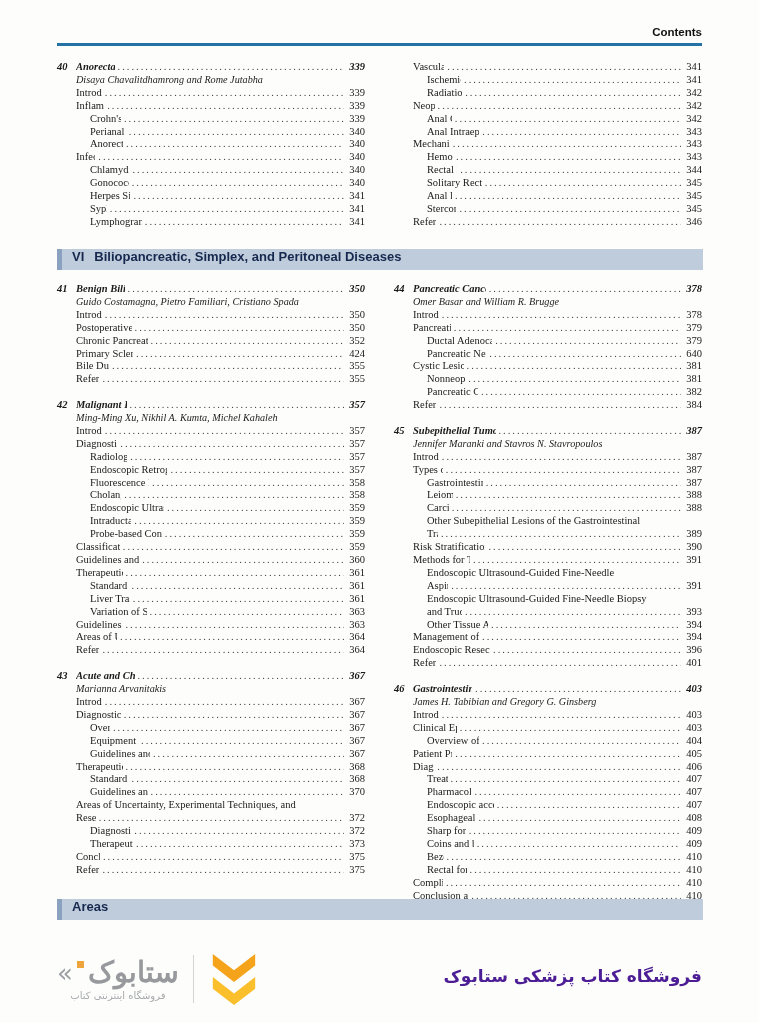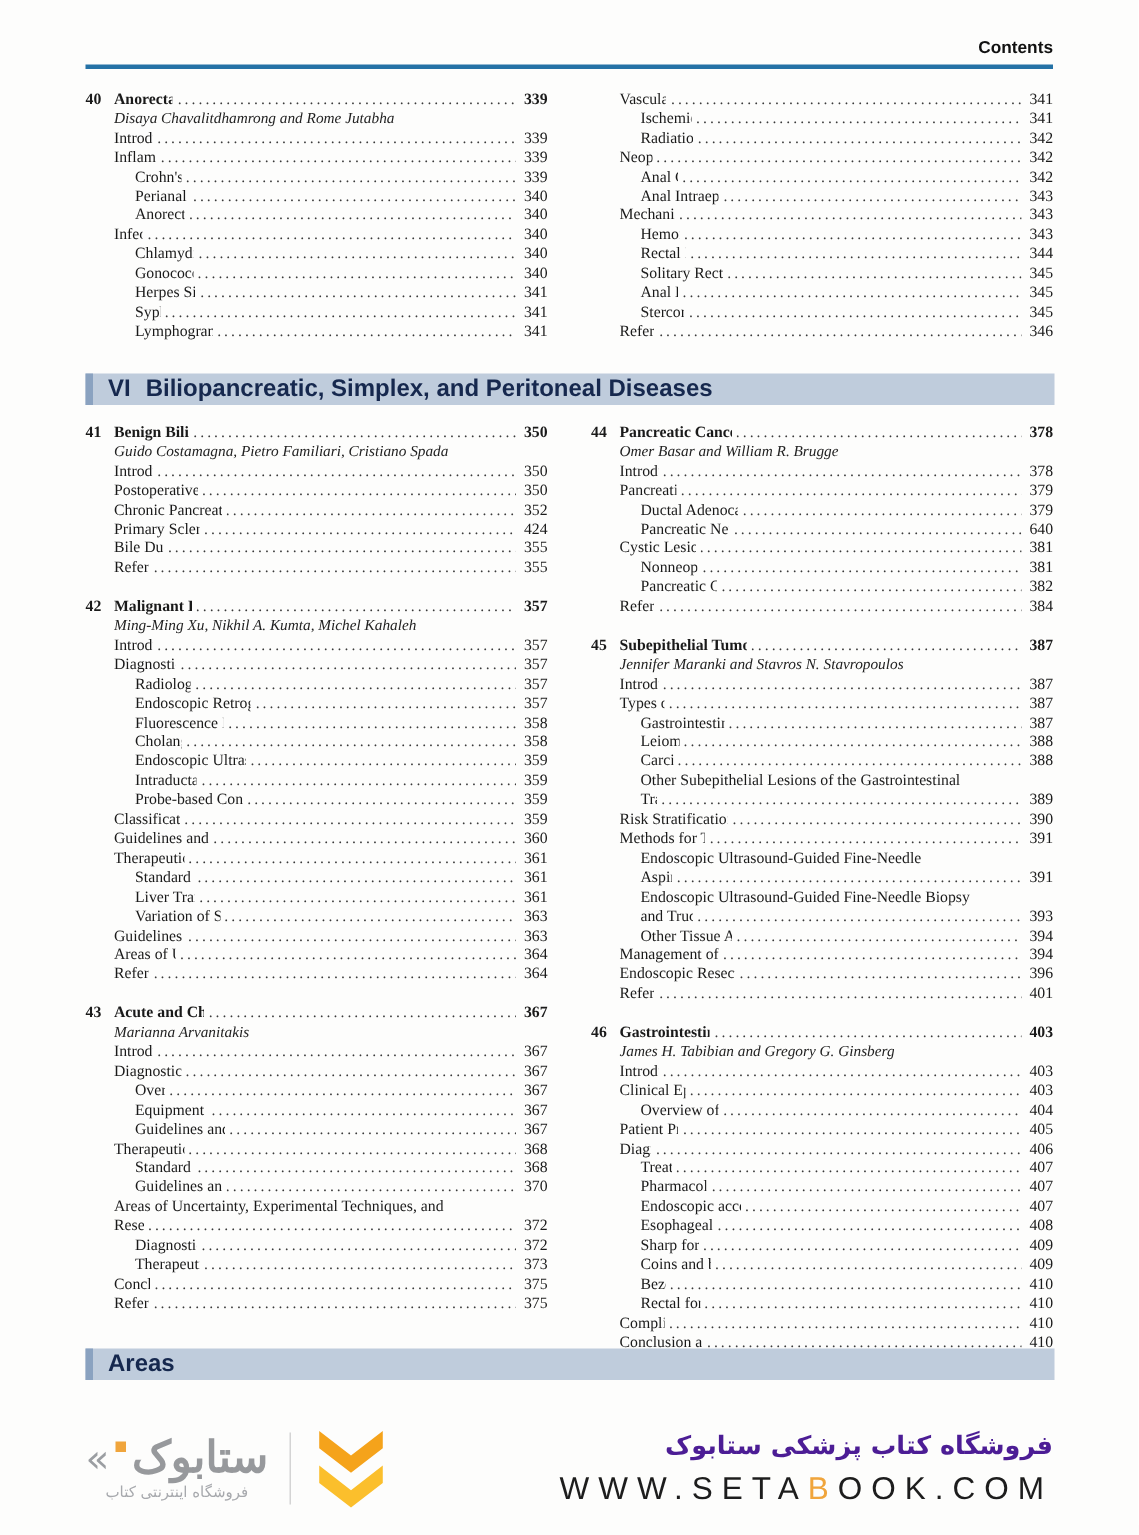--- a/index.html
+++ b/index.html
@@ -21,39 +21,39 @@
   
   .toc { position:absolute; left:57px; width:645px; display:flex; justify-content:space-between; }
   .toc-top  { top:61px; }
   .toc-main { top:283px; }
   .col { width:308px; }
 
   .row { display:flex; align-items:baseline; line-height:12.9px; font-size:10.5px; }
   .row .txt { white-space:nowrap; overflow:hidden; }
   .row.l1 { padding-left:19px; }
   .row.l2 { padding-left:33px; }
-  .row.chapter { font-weight:bold; }
+  .row.chapter { font-weight:bold;font-style:italic; }
   .row.author { font-style:italic; font-size:10.2px; color:#222; }
   .chapter-num { display:inline-block; width:19px; flex:none; }
   .dots { flex:1 1 auto; min-width:0; overflow:hidden; white-space:nowrap;
           margin:0 3px; font-weight:normal; color:#3a3a3a; }
   .dots::after {
     content:"........................................................................................................";
     letter-spacing:2px; font-size:10.5px;
   }
   .pagenum { flex:none; min-width:18px; text-align:right; }
   .gap { height:12.9px; }
 
   
   .banner {
     position:absolute; left:57px; width:646px; height:21px;
     background:var(--banner-bg, #bfccdc);
-    display:flex; align-items:center;
+    display:flex; align-items:flex-start;
     font-family:"Liberation Sans", sans-serif; font-weight:bold;
-    color:var(--banner-text, #16284e); font-size:16px;
+    color:var(--banner-text, #16284e); font-size:13px;
   }
   .banner::before { content:""; width:5px; height:100%; background:var(--banner-accent, #8aa2c0); margin-right:10px; flex:none; }
   .banner-vi { top:249px; }
   .banner-index { top:899px; }
   .banner-num { margin-right:10px; }
 
   
   .footer {
     position:absolute; left:57px; width:645px; top:943px; height:72px;
     display:flex; justify-content:space-between; align-items:center;
@@ -693,17 +693,16 @@
       <div class="logo-divider"></div>
       <span class="logo-chevrons">
         <svg width="52" height="58" viewBox="0 0 54 58" aria-hidden="true">
           <path d="M5 3 L27 20 L49 3 L49 15 L27 32 L5 15 Z" fill="#f5a31b"></path>
           <path d="M5 27 L27 44 L49 27 L49 39 L27 56 L5 39 Z" fill="#fbbf2c"></path>
         </svg>
       </span>
     </div>
     <div class="footer-right">
       <div class="footer-fa">فروشگاه کتاب پزشکی ستابوک</div>
-      <div class="footer-url"><span>WWW.SETA</span><span class="b">B</span><span>OOK.COM</span></div>
     </div>
   </div>
 
 </div>
 
 </body></html>

